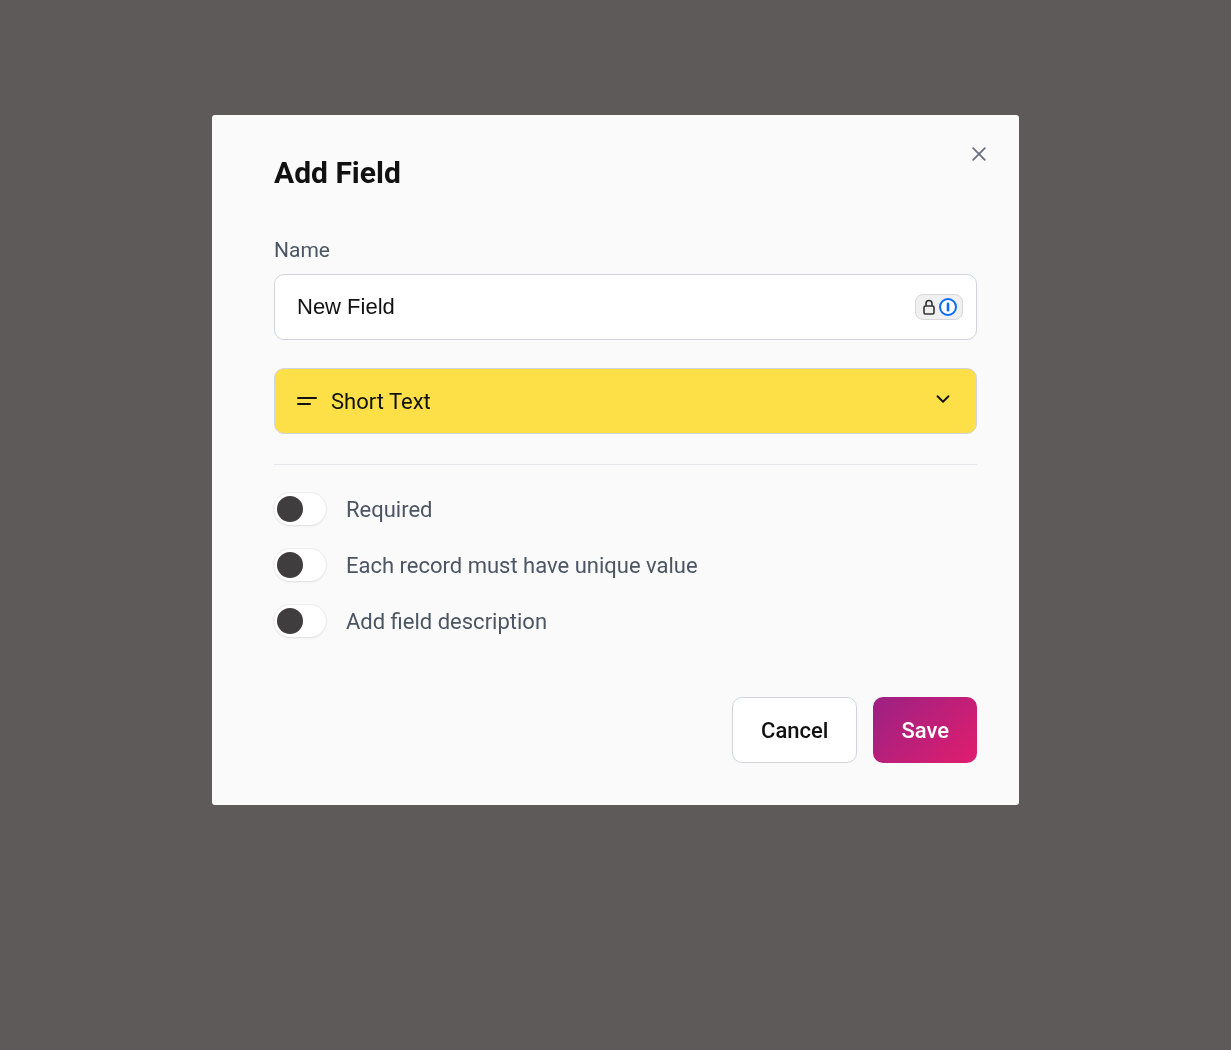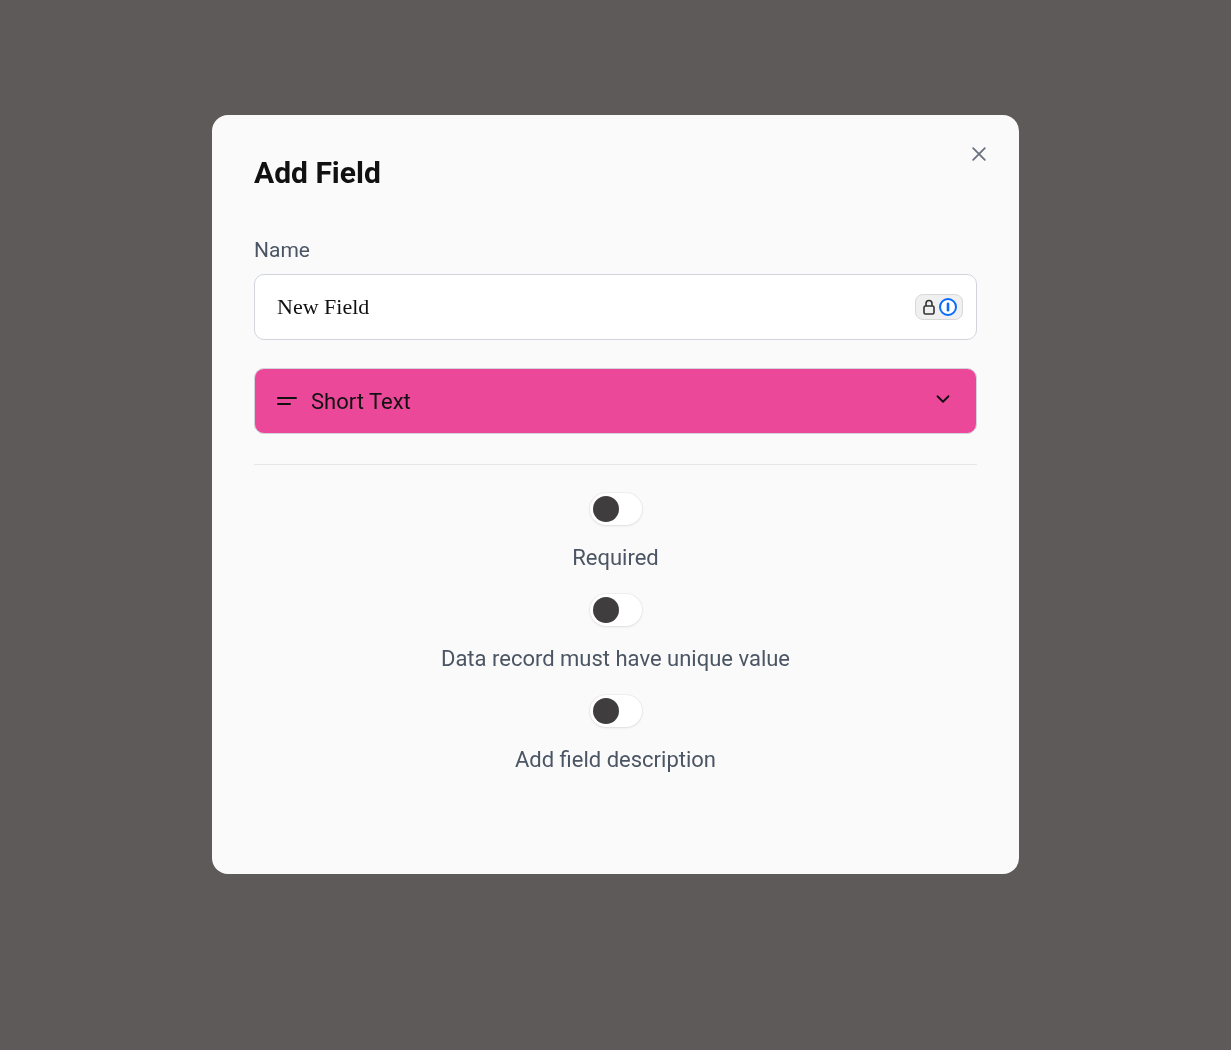--- a/index.html
+++ b/index.html
@@ -15,22 +15,22 @@
       font-family: -apple-system, BlinkMacSystemFont, "Segoe UI", Roboto, Helvetica, Arial, sans-serif;
       display: flex;
       align-items: flex-start;
       justify-content: center;
       padding-top: 115px;
     }
 
     .modal {
       width: 807px;
       background: #fafafa;
-      border-radius: 16px;
-      padding: 40px 42px 42px 42px;
+      border-radius: 3px;
+      padding: 40px 42px 42px 62px;
       position: relative;
     }
 
     .close-btn {
       position: absolute;
       top: 24px;
       right: 24px;
       width: 32px;
       height: 32px;
       background: transparent;
@@ -73,21 +73,21 @@
     .text-input {
       width: 100%;
       height: 66px;
       border: 1px solid #d1d5db;
       border-radius: 10px;
       padding: 0 70px 0 22px;
       font-size: 22px;
       color: #111;
       background: #fff;
       outline: none;
-      font-family: Liberation Serif, serif;
+      font-family: Liberation Sans, sans-serif;
     }
 
     .input-suffix {
       position: absolute;
       right: 14px;
       top: 50%;
       transform: translateY(-50%);
       display: flex;
       align-items: center;
       gap: 2px;
@@ -100,21 +100,21 @@
     .suffix-icon svg {
       display: block;
     }
 
     .select-control {
       width: 100%;
       height: 66px;
       border: 1px solid #d1d5db;
       border-radius: 10px;
       padding: 0 22px;
-      background: #ec4899;
+      background: #fde047;
       display: flex;
       align-items: center;
       justify-content: space-between;
       cursor: pointer;
     }
 
     .select-left {
       display: flex;
       align-items: center;
       gap: 14px;
@@ -155,21 +155,20 @@
       display: flex;
       flex-direction: column;
       gap: 24px;
       margin-bottom: 60px;
     }
 
     .toggle-row {
       display: flex;
       align-items: center;
       gap: 20px;
-      flex-direction: column;
     }
 
     .toggle {
       width: 52px;
       height: 32px;
       border-radius: 999px;
       background: #fff;
       position: relative;
       cursor: pointer;
       box-shadow: 0 1px 3px rgba(0,0,0,0.08), 0 0 0 1px rgba(0,0,0,0.04);
@@ -286,27 +285,31 @@
       <div class="toggle">
         <div class="toggle-thumb"></div>
       </div>
       <span class="toggle-label">Required</span>
     </div>
 
     <div class="toggle-row">
       <div class="toggle">
         <div class="toggle-thumb"></div>
       </div>
-      <span class="toggle-label">Data record must have unique value</span>
+      <span class="toggle-label">Each record must have unique value</span>
     </div>
 
 
     <div class="toggle-row">
       <div class="toggle">
         <div class="toggle-thumb"></div>
       </div>
       <span class="toggle-label">Add field description</span>
     </div>
 
   </div>
 
+  <div class="modal-footer">
+    <button class="btn btn-secondary">Cancel</button>
+    <button class="btn btn-primary">Save</button>
+  </div>
 
 </div>
 
 </body></html>

